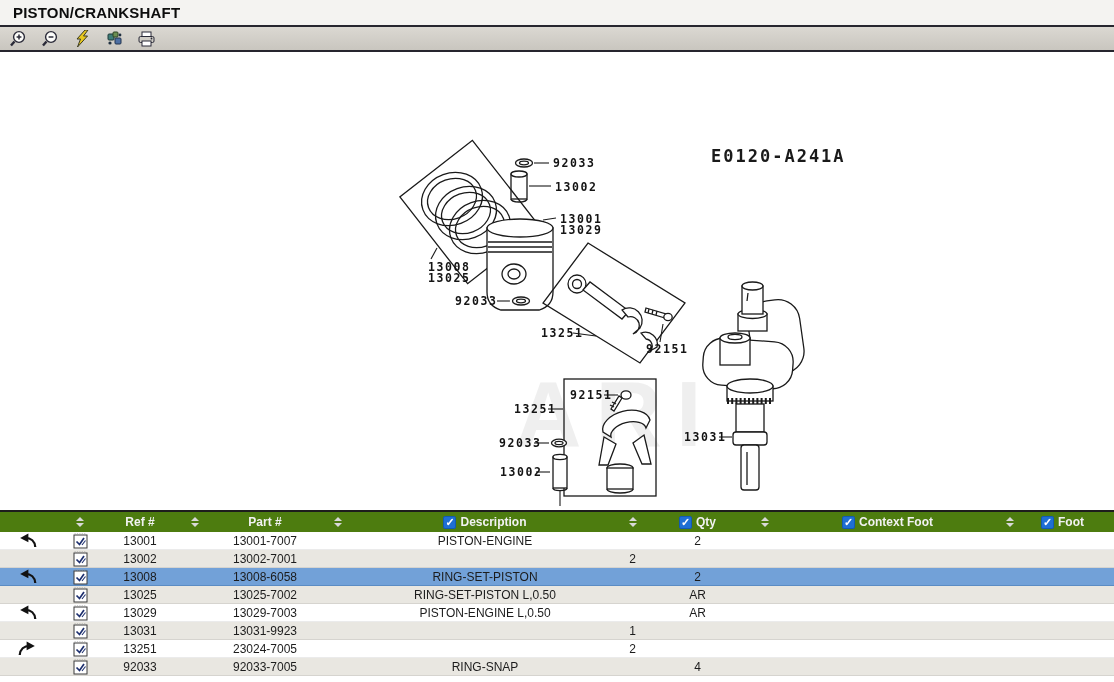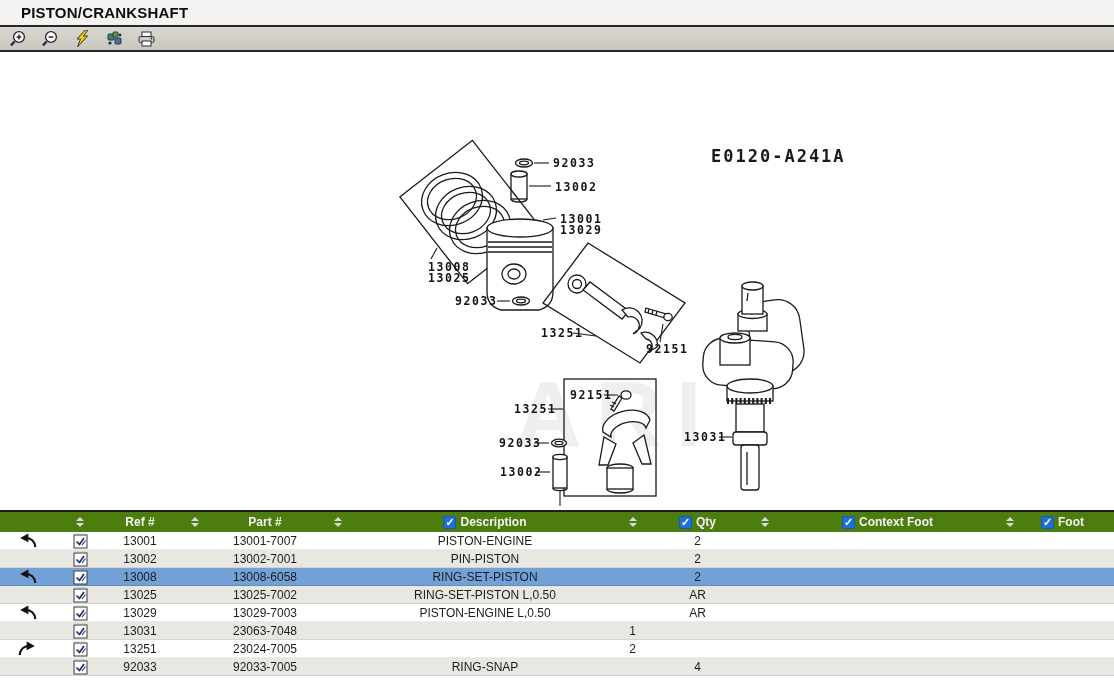--- a/index.html
+++ b/index.html
@@ -1,21 +1,21 @@
 <!DOCTYPE html>
 <html><head>
 <meta charset="utf-8">
 <style>
   * { margin:0; padding:0; box-sizing:border-box; }
   html,body { width:1114px; height:682px; overflow:hidden; background:#fff;
               font-family:"Liberation Sans", sans-serif; }
 
   
   .titlebar { height:27px; background:#f4f3f1; border-bottom:2px solid #26252e;
-              display:flex; align-items:center; padding-left:21px;text-align:right; }
+              display:flex; align-items:center; padding-left:13px;text-align:right; }
   .titlebar h1 { font-size:15px; font-weight:bold; color:#0d0d0d; letter-spacing:.2px; }
 
   
   .toolbar { height:25px; background:linear-gradient(#dbd8d2,#c9c6bf);
              border-bottom:2px solid #26252e; display:flex; align-items:center;
              gap:12px; padding-left:8px; }
   .tbtn { width:20px; height:19px; display:flex; align-items:center; justify-content:center;
           cursor:pointer; }
   .tbtn svg { display:block; }
 
@@ -341,21 +341,20 @@
           <line x1="1.5" y1="1" x2="13.5" y2="1" stroke="#9a9a9a" stroke-dasharray="1.2 1.2"></line>
           <path d="M3.5 8.5 L6.5 11.5 L11 5" fill="none" stroke="#1d2f6f" stroke-width="1.7"></path>
           <line x1="9" y1="12" x2="12.5" y2="7.5" stroke="#1d2f6f" stroke-width="1.1"></line>
         </svg>
       </span>
     </div>
     <div>13002</div>
     <div></div>
     <div>13002-7001</div>
     <div></div>
-    <div>PIN-PISTON</div>
     <div></div>
     <div>2</div>
     <div></div>
     <div></div>
     <div></div>
     <div></div>
   </div>
     <div class="grid row plain selected">
     <div>
       <svg class="arrow-ic" viewBox="0 0 22 17">
@@ -455,21 +454,21 @@
         <svg viewBox="0 0 15 16" width="15" height="16">
           <rect x="1" y="2" width="13" height="13" fill="#fff" stroke="#3b3b3b"></rect>
           <line x1="1.5" y1="1" x2="13.5" y2="1" stroke="#9a9a9a" stroke-dasharray="1.2 1.2"></line>
           <path d="M3.5 8.5 L6.5 11.5 L11 5" fill="none" stroke="#1d2f6f" stroke-width="1.7"></path>
           <line x1="9" y1="12" x2="12.5" y2="7.5" stroke="#1d2f6f" stroke-width="1.1"></line>
         </svg>
       </span>
     </div>
     <div>13031</div>
     <div></div>
-    <div>23063-7048</div>
+    <div>13031-9923</div>
     <div></div>
     <div></div>
     <div>1</div>
     <div></div>
     <div></div>
     <div></div>
     <div></div>
   </div>
     <div class="grid row plain">
     <div>

